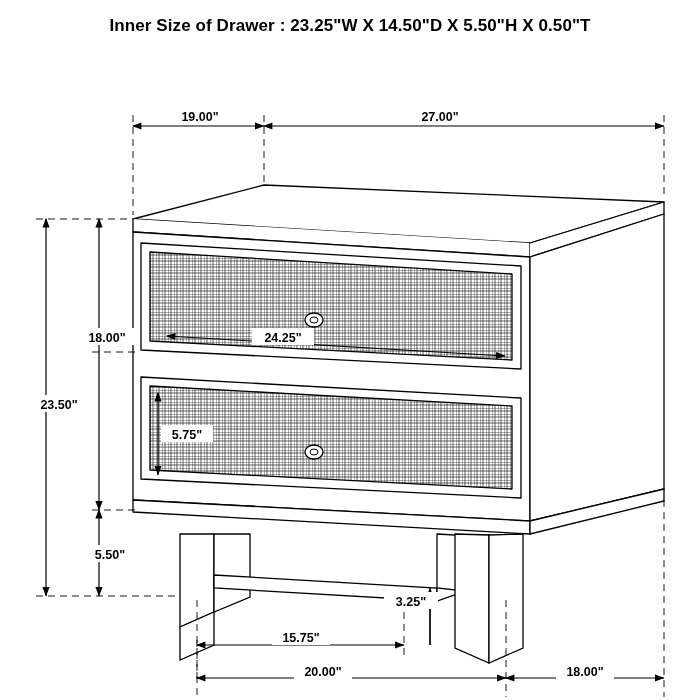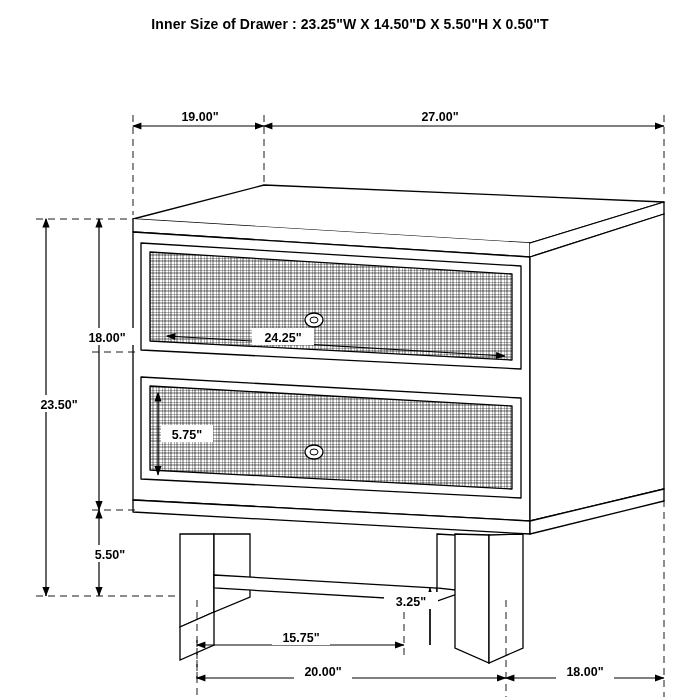--- a/index.html
+++ b/index.html
@@ -19,21 +19,21 @@
     position: relative;
     width: 700px;
     height: 700px;
   }
   #title {
     position: absolute;
     left: 0;
     top: 16px;
     width: 700px;
     text-align: center;
-    font-size: 14px;
+    font-size: 17px;
     font-weight: bold;
     letter-spacing: 0.1px;
   }
   svg#drawing {
     position: absolute;
     left: 0;
     top: 0;
   }
   .dimlabel {
     font-family: "Liberation Sans", sans-serif;

